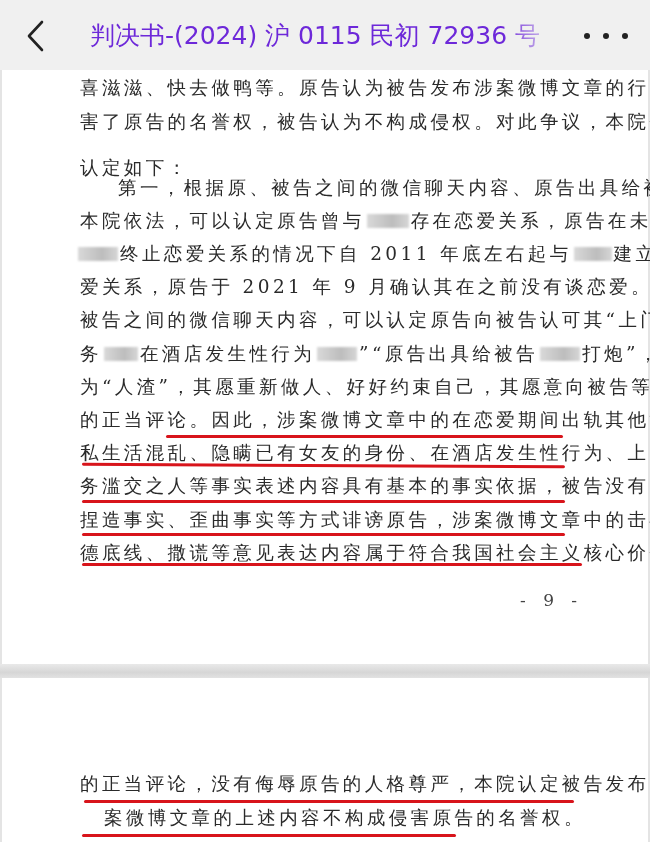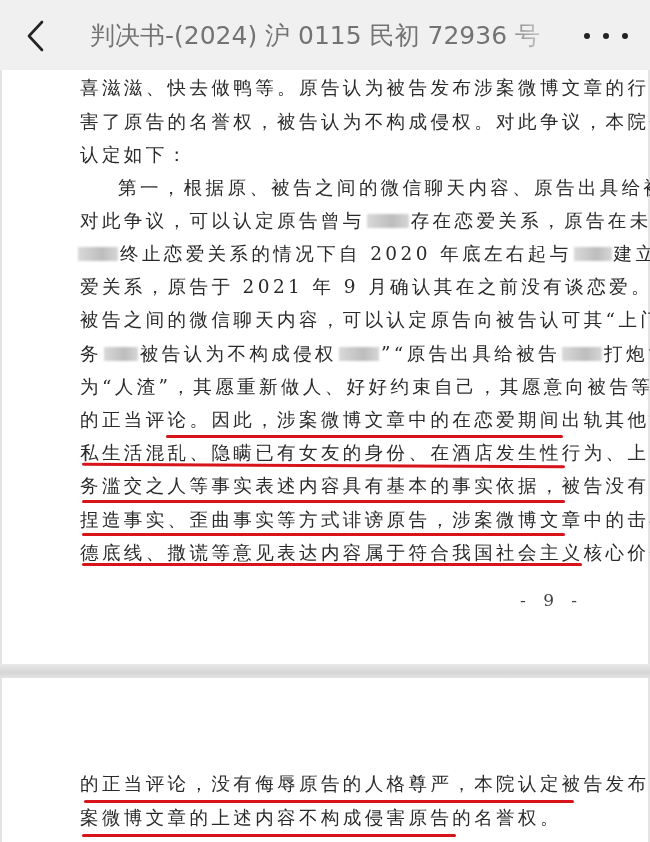--- a/index.html
+++ b/index.html
@@ -14,21 +14,21 @@
     background: #f0f0f0;
   }
   .back-btn {
     position: absolute; left: 18px; top: 16px; width: 36px; height: 40px;
     cursor: pointer;
   }
   .back-btn svg { width: 36px; height: 40px; }
   .title {
     position: absolute; left: 90px; top: 16px; width: 470px; height: 40px;
     font-family: "DejaVu Sans", "Liberation Sans", sans-serif;
-    font-size: 25px; line-height: 40px; color: #737373;
+    font-size: 25px; line-height: 40px; color: #6d28d9;
     white-space: nowrap; overflow: hidden;
     -webkit-mask-image: linear-gradient(to right, #000 88%, transparent 100%);
             mask-image: linear-gradient(to right, #000 88%, transparent 100%);
   }
   .more-btn {
     position: absolute; left: 584px; top: 20px; width: 44px; height: 32px;
     display: flex; align-items: center; justify-content: space-between;
     cursor: pointer;
   }
   .more-btn span {
@@ -77,32 +77,32 @@
     <span></span>
     <span></span>
     <span></span>
   </div>
 </div>
 
 <div class="page page1"></div>
 
 <div class="line" style="top:76px;">喜滋滋、快去做鸭等。原告认为被告发布涉案微博文章的行为侵</div>
 <div class="line" style="top:110px;">害了原告的名誉权，被告认为不构成侵权。对此争议，本院依法</div>
-<div class="line" style="top:143px;">认定如下：</div>
+<div class="line" style="top:156px;">认定如下：</div>
 <div class="line indent" style="top:176px;">第一，根据原、被告之间的微信聊天内容、原告出具给被告</div>
 <div class="line" style="top:209px;">
-  <span>对此争议，可以认定原告曾与</span><span class="redact" style="width:42px;"></span><span>存在恋爱关系，原告在未与</span>
+  <span>本院依法，可以认定原告曾与</span><span class="redact" style="width:42px;"></span><span>存在恋爱关系，原告在未与</span>
 </div>
 <div class="line" style="top:242px; left:78px;">
-  <span class="redact" style="width:40px; margin-left:0;"></span><span>终止恋爱关系的情况下自 2020 年底左右起与</span><span class="redact" style="width:38px;"></span><span>建立了恋</span>
+  <span class="redact" style="width:40px; margin-left:0;"></span><span>终止恋爱关系的情况下自 2011 年底左右起与</span><span class="redact" style="width:38px;"></span><span>建立了恋</span>
 </div>
 <div class="line" style="top:275px;">爱关系，原告于 2021 年 9 月确认其在之前没有谈恋爱。根据原、</div>
 <div class="line" style="top:308px;">被告之间的微信聊天内容，可以认定原告向被告认可其“上门服</div>
 <div class="line" style="top:342px;">
-  <span>务</span><span class="redact" style="width:34px;"></span><span>被告认为不构成侵权</span><span class="redact" style="width:40px;"></span><span>”“原告出具给被告</span><span class="redact" style="width:40px;"></span><span>打炮”，其</span>
+  <span>务</span><span class="redact" style="width:34px;"></span><span>在酒店发生性行为</span><span class="redact" style="width:40px;"></span><span>”“原告出具给被告</span><span class="redact" style="width:40px;"></span><span>打炮”，其</span>
 </div>
 <div class="line" style="top:375px;">为“人渣”，其愿重新做人、好好约束自己，其愿意向被告等粉丝</div>
 <div class="line" style="top:408px;">
   <span>的正当评论。</span><span>因此，涉案微博文章中的在恋爱期间出轨其他女性、</span>
 </div>
 <div class="line" style="top:441px;">私生活混乱、隐瞒已有女友的身份、在酒店发生性行为、上门服</div>
 <div class="line" style="top:474px;">务滥交之人等事实表述内容具有基本的事实依据，被告没有通过</div>
 <div class="line" style="top:508px;">捏造事实、歪曲事实等方式诽谤原告，涉案微博文章中的击破道</div>
 <div class="line" style="top:541px;">德底线、撒谎等意见表达内容属于符合我国社会主义核心价值观</div>
 
@@ -111,15 +111,15 @@
 <div class="uline" style="left:82px; top:500px; width:483px;"></div>
 <div class="uline" style="left:82px; top:533px; width:483px;"></div>
 <div class="uline" style="left:82px; top:563px; width:500px;"></div>
 
 <div class="pagenum">- 9 -</div>
 
 <div class="sep"></div>
 
 <div class="page page2"></div>
 <div class="line" style="top:772px;">的正当评论，没有侮辱原告的人格尊严，本院认定被告发布的涉</div>
-<div class="line" style="top:806px;">案微博文章的上述内容不构成侵害原告的名誉权。</div>
+<div class="line" style="top:806px;margin-left:24px;">案微博文章的上述内容不构成侵害原告的名誉权。</div>
 <div class="uline" style="left:84px; top:800px; width:490px;"></div>
 <div class="uline" style="left:82px; top:834px; width:374px;"></div>
 
 </body></html>

